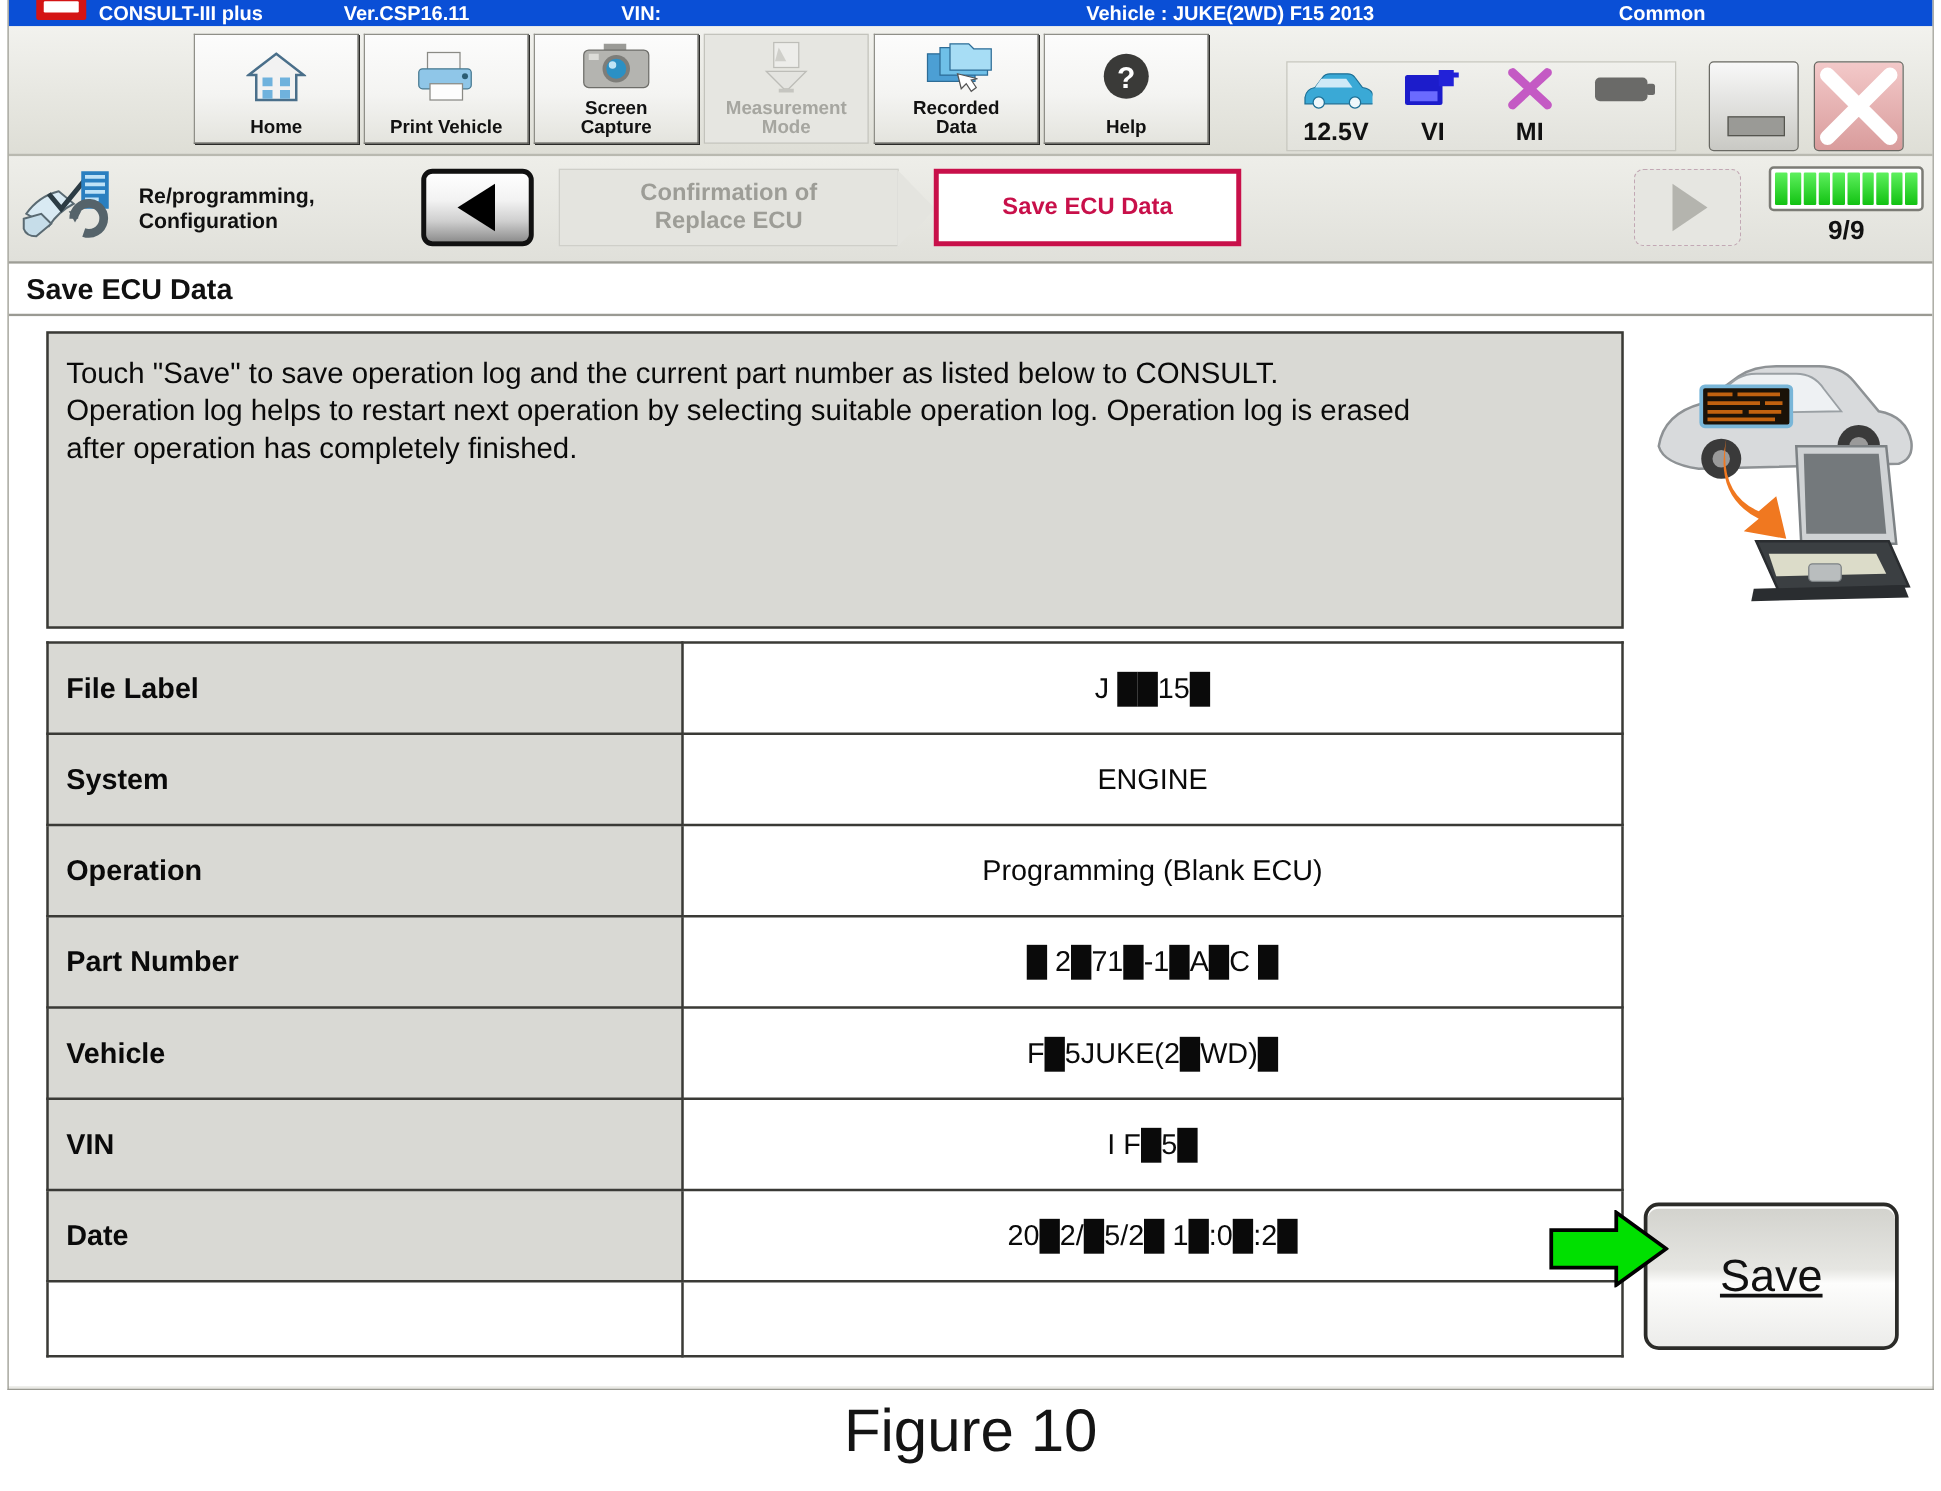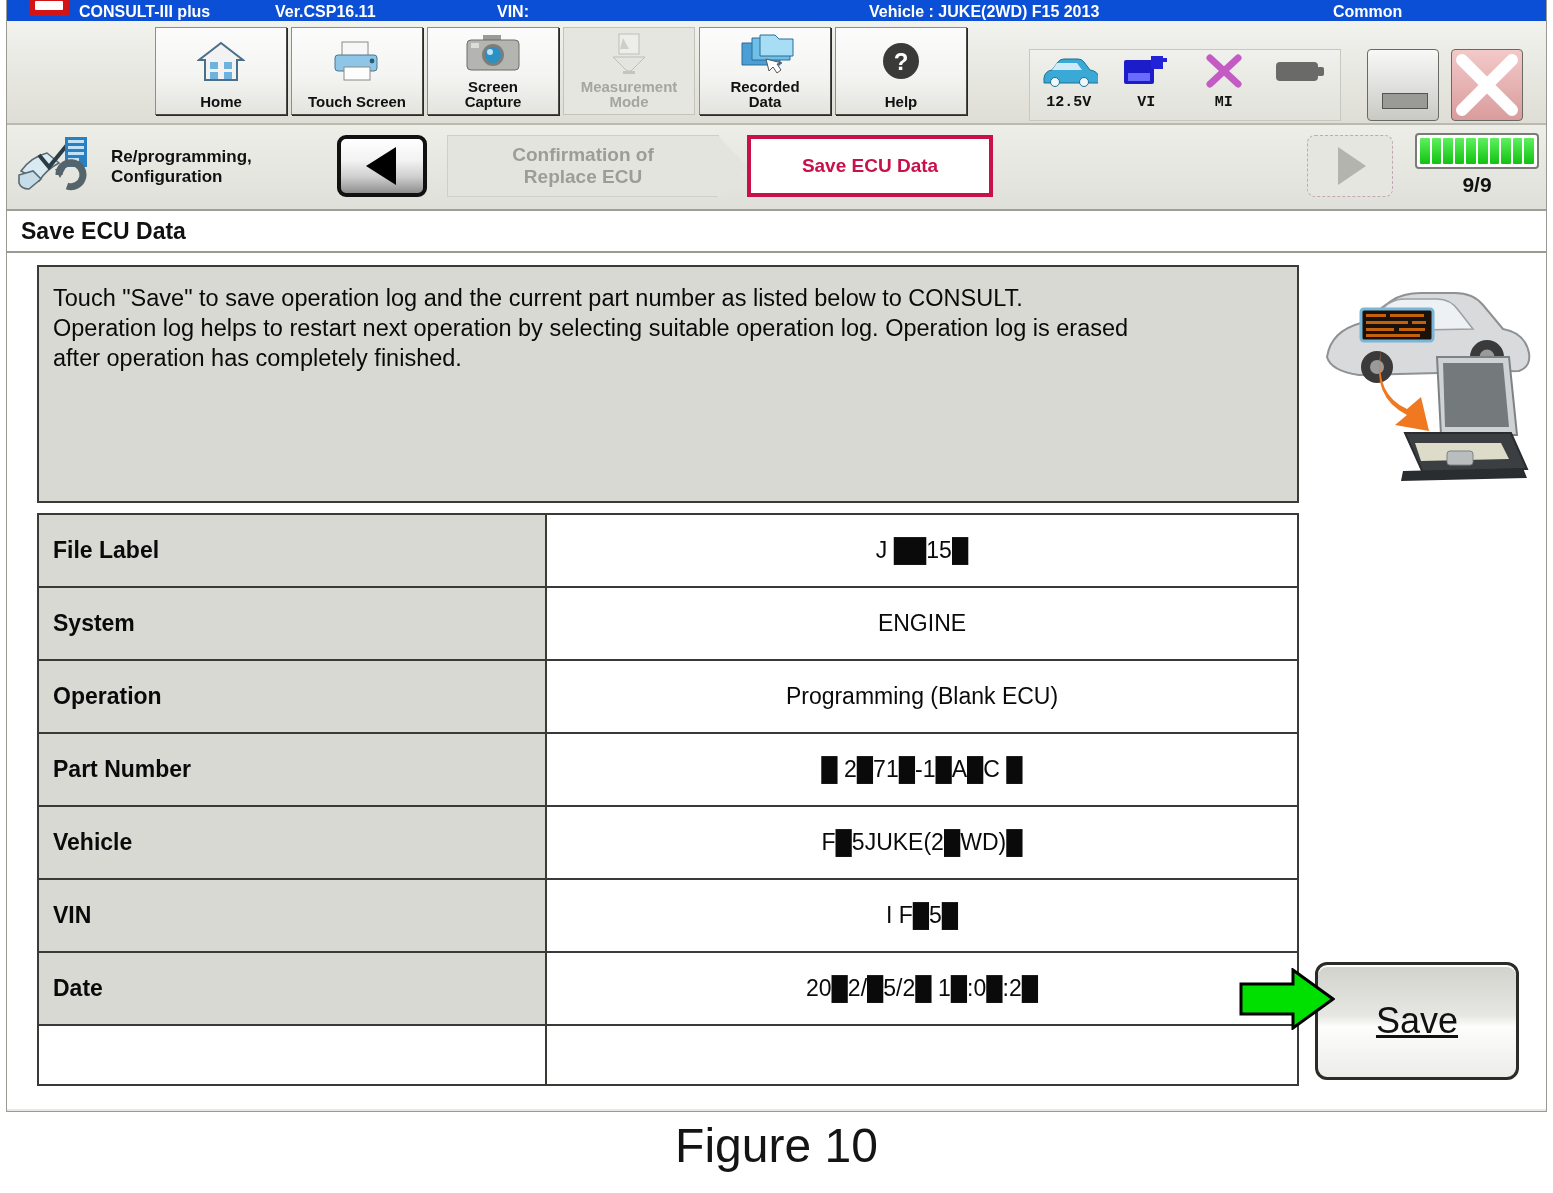--- a/index.html
+++ b/index.html
@@ -35,21 +35,21 @@
     background:#fff; border-radius:1px;
   }
   .tb-text {
     position: absolute; color:#ffffff; font-weight:bold; font-size:16px;
     white-space:nowrap; top:3px;
   }
   .tb-app  { left:72px; }
   .tb-ver  { left:268px; }
   .tb-vin  { left:490px; }
   .tb-veh  { left:862px; }
-  .tb-common { left:1288px;margin-left:38px; }
+  .tb-common { left:1288px; }
 
   
   .toolbar {
     position: relative; height: 104px; width: 100%;
     background: linear-gradient(#f2f2ee, #dedeD6);
     border-bottom: 2px solid #b9b9b0;
     padding-left: 12px;
   }
   .tbtn {
     position: absolute; top: 6px; width: 132px; height: 88px;
@@ -69,21 +69,21 @@
   .ico svg { display:block; }
 
   
   .status-cluster {
     position:absolute; left:1022px; top:28px; width:312px; height:72px;
     background: linear-gradient(#f0f0ec,#e2e2dc);
     border:1px solid #c8c8c0;
     display:flex; align-items:flex-start; justify-content:space-around; padding-top:4px;
   }
   .st-item { width:70px; text-align:center; }
-  .st-item .st-lbl { font-size:15px; font-weight:bold; color:#111; margin-top:2px;font-family:Liberation Mono, monospace;}
+  .st-item .st-lbl { font-size:20px; font-weight:bold; color:#111; margin-top:2px;}
   .winbtn {
     position:absolute; top:28px; width:72px; height:72px;
     border:1px solid #6a6a64; border-radius:4px;
   }
   .winbtn.min { left:1360px; background:linear-gradient(#f8f8f8,#c9c9c4); }
   .winbtn.min:after{ content:""; position:absolute; left:14px; bottom:11px; width:44px; height:14px;
     background:#9a9a96; border:1px solid #55554f; }
   .winbtn.close { left:1444px; background:linear-gradient(#f3c9c9,#d99c9c); }
 
   
@@ -219,21 +219,21 @@
 
       <div class="tbtn" style="left:284px">
         <div class="ico">
           <svg width="54" height="42" viewBox="0 0 54 42">
             <rect x="12" y="2" width="26" height="14" fill="#f7f7f7" stroke="#8a8a85"></rect>
             <rect x="5" y="15" width="42" height="16" rx="3" fill="#8fc6e8" stroke="#47788f"></rect>
             <rect x="14" y="27" width="26" height="13" fill="#fdfdfd" stroke="#8a8a85"></rect>
             <circle cx="42" cy="21" r="2.4" fill="#2b5d73"></circle>
           </svg>
         </div>
-        <div class="lbl">Touch Screen</div>
+        <div class="lbl">Print Vehicle</div>
       </div>
 
       <div class="tbtn" style="left:420px">
         <div class="ico">
           <svg width="56" height="40" viewBox="0 0 56 40">
             <rect x="18" y="1" width="18" height="5" fill="#9a9a96"></rect>
             <rect x="2" y="6" width="52" height="30" rx="4" fill="#b4b4b0" stroke="#6d6d69"></rect>
             <circle cx="28" cy="21" r="11" fill="#7d7d79"></circle>
             <circle cx="28" cy="21" r="8" fill="#2b90c4"></circle>
             <circle cx="25" cy="18" r="3" fill="#bfe4f5"></circle>

